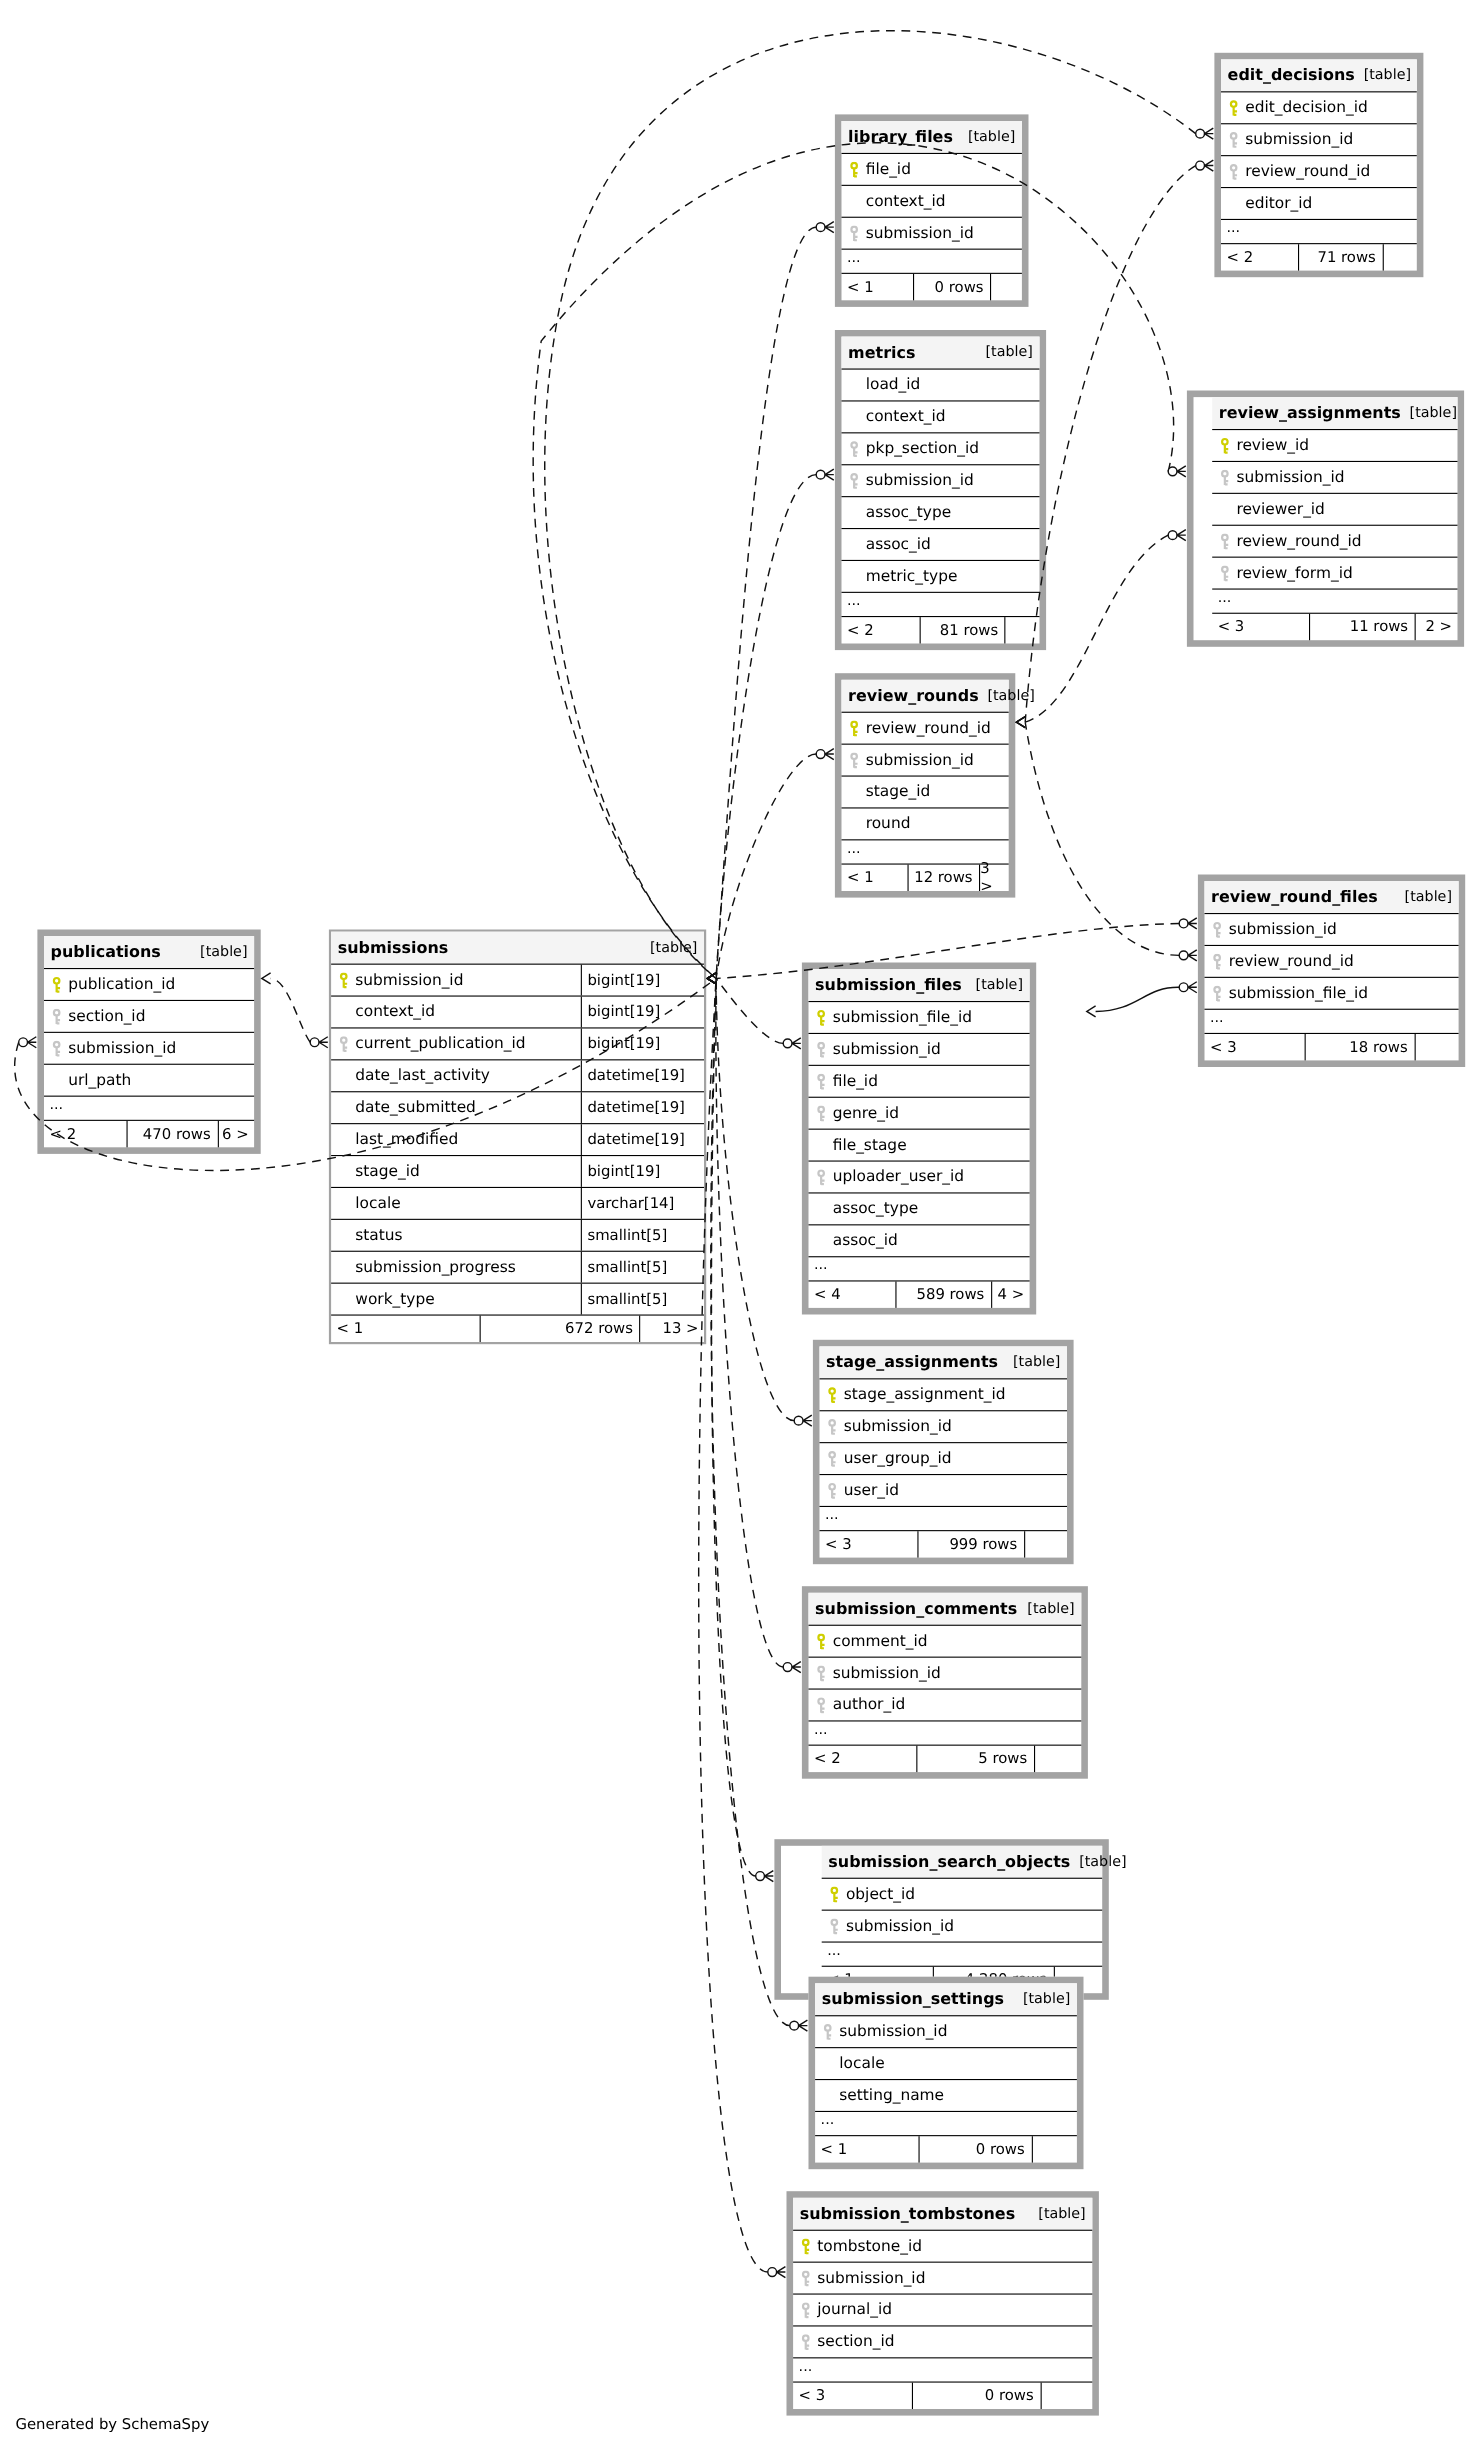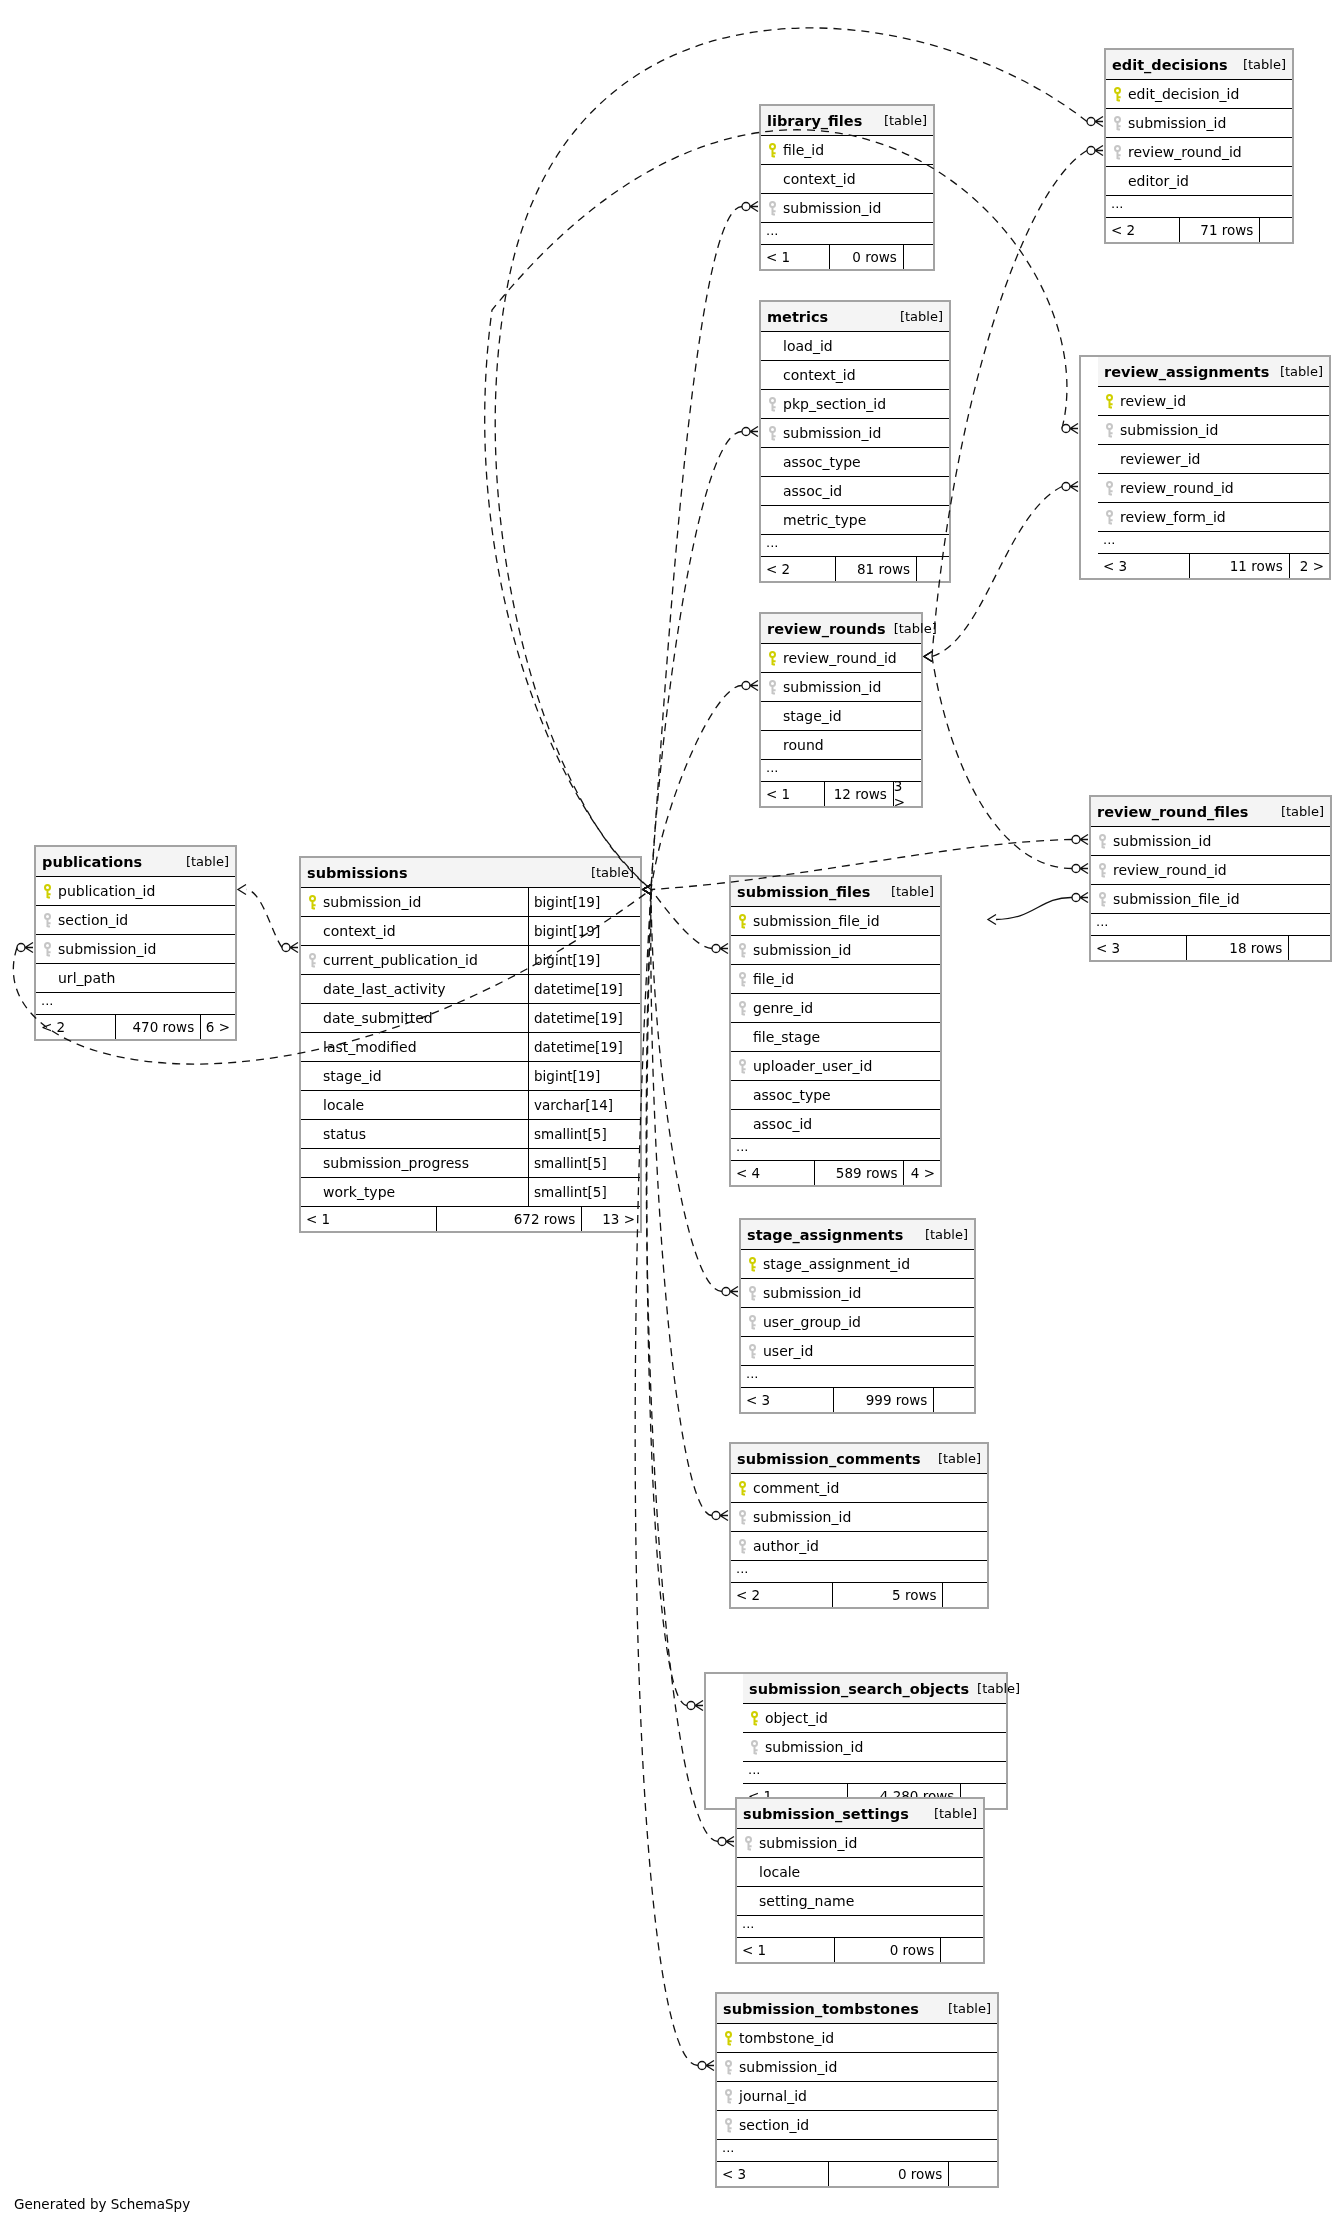--- a/index.html
+++ b/index.html
@@ -4,21 +4,21 @@
 <style>
   html,body{margin:0;padding:0;}
   body{
     width:1341px;height:2232px;position:relative;background:#ffffff;
     font-family:"DejaVu Sans", "Liberation Sans", sans-serif;color:#000;
     overflow:hidden;
   }
   #canvas{position:absolute;left:0;top:0;width:1341px;height:2232px;}
   #edges{position:absolute;left:0;top:0;z-index:2;pointer-events:none;}
   .tbl{
-    position:absolute;background:#fff;border:2px solid #a3a3a3;z-index:1;
+    position:absolute;background:#fff;border:6px solid #a3a3a3;z-index:1;
     font-size:14px;box-sizing:border-box;
   }
   .tbl.emph{border-width:2px;}
   .thead{
     background:#f4f4f4;border-bottom:1px solid #000;height:30px;
     display:flex;align-items:center;justify-content:space-between;
     padding:0 6px;box-sizing:border-box;white-space:nowrap;
   }
   .tname{font-weight:bold;font-size:14.5px;}
   .ttag{font-size:13px;margin-left:8px;}
@@ -415,21 +415,21 @@
         <span class="kicon"></span>
         <span class="cname">url_path</span>
       </div>
       <div class="tell">...</div>
       <div class="tfoot">
         <span class="fl">&lt; 2</span>
         <span class="fc">470 rows</span>
         <span class="fr">6 &gt;</span>
       </div>
     </div>
-    <div class="tbl emph" style="left: 299px; top: 845px; width: 343px; margin-top: 11px;">
+    <div class="tbl emph" style="left: 299px; top: 845px; width: 343px;">
       <div class="thead">
         <span class="tname">submissions</span>
         <span class="ttag">[table]</span>
       </div>
       <div class="trow">
         <span class="kicon">
           <svg width="11" height="15" viewBox="0 0 11 15">
             <circle cx="5.5" cy="3.6" r="2.5" fill="none" stroke="#cfcf00" stroke-width="2"></circle>
             <path d="M5.5 6.1 V14 M5.5 10.3 H8.6 M5.5 13.4 H8" fill="none" stroke="#cfcf00" stroke-width="2"></path>
           </svg>

